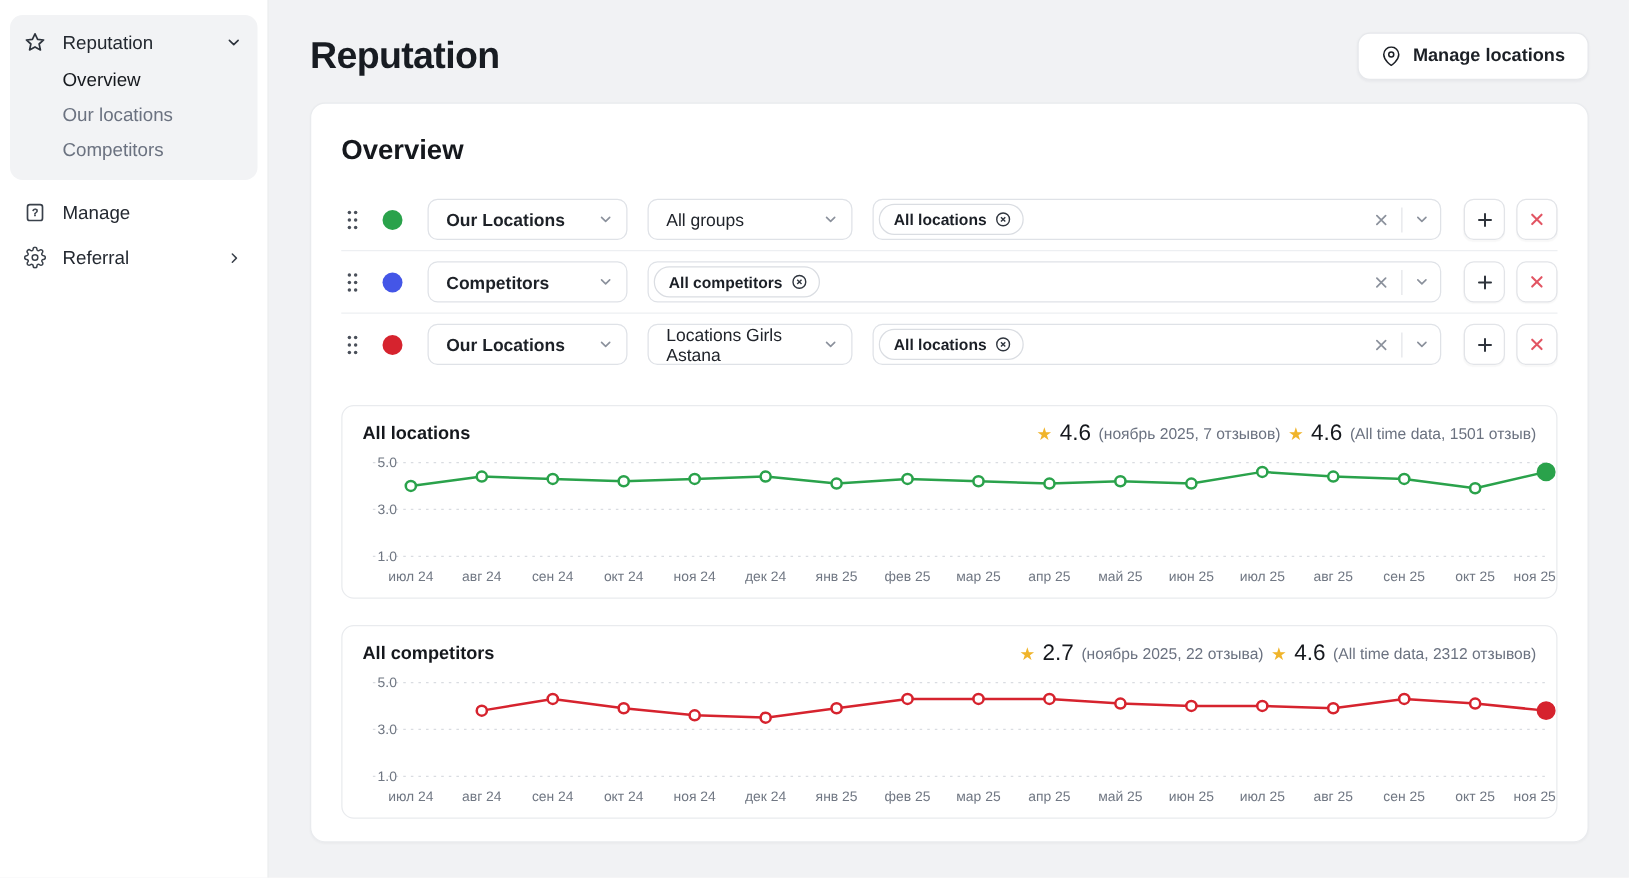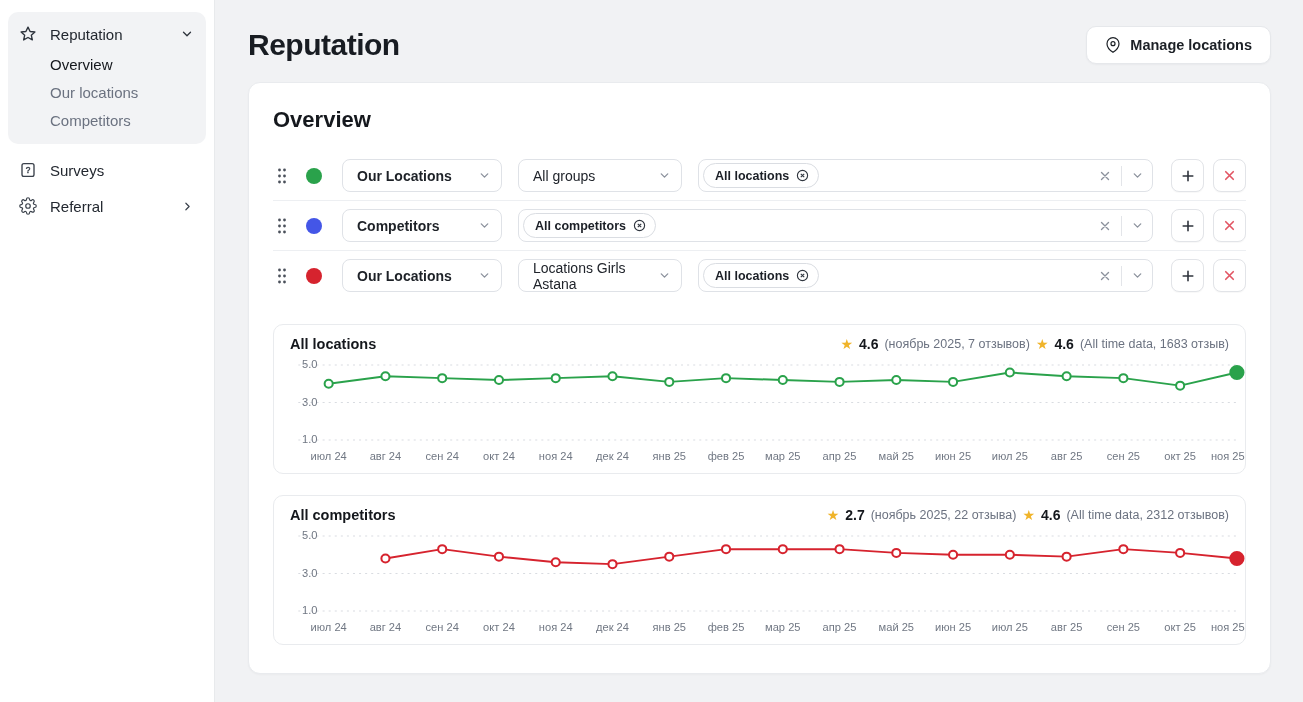--- a/index.html
+++ b/index.html
@@ -61,21 +61,21 @@
   .icon-btn.add { margin-right:9px; }
 
   
   .charts { margin-top:32px; }
   .chart-card { border:1px solid #e9ebee; border-radius:10px; background:#fff; padding-bottom:6px; }
   .chart-card + .chart-card { margin-top:21px; }
   .chart-head { display:flex; align-items:center; padding:11px 16px 3px 16px; }
   .chart-title { font-size:14.5px; font-weight:700; color:#15181d; }
   .chart-stats { margin-left:auto; display:flex; align-items:center; gap:6px; font-size:12.5px; color:#6b7280; }
   .star { color:#f0b42a; font-size:14px; line-height:1; }
-  .rating-val { font-size:14px; font-weight:700; color:#15181d; }
+  .rating-val { font-size:18px; font-weight:400; color:#15181d; }
   .chart-svg { display:block; width:100%; height:112px; }
 </style>
 </head>
 <body>
 
 <div class="sidebar">
   <div class="nav-group">
     <div class="nav-row">
       <span class="icon">
         <svg width="18" height="18" viewBox="0 0 24 24" fill="none" stroke="#2d333c" stroke-width="1.8" stroke-linejoin="round" stroke-linecap="round">
@@ -95,21 +95,21 @@
   </div>
 
   <div class="nav-plain">
     <div class="nav-row">
       <span class="icon">
         <svg width="18" height="18" viewBox="0 0 24 24" fill="none" stroke="#3a414b" stroke-width="1.8">
             <rect x="4" y="3.5" width="16" height="17" rx="2.5"></rect>
             <text x="12" y="16" text-anchor="middle" font-size="11" stroke-width="0.6" fill="#3a414b" font-family="'Liberation Sans',sans-serif">?</text>
           </svg>
       </span>
-      <span class="nav-label">Surveys</span>
+      <span class="nav-label">Manage</span>
     </div>
     <div class="nav-row">
       <span class="icon">
         <svg width="18" height="18" viewBox="0 0 24 24" fill="none" stroke="#3a414b" stroke-width="1.6" stroke-linejoin="round" stroke-linecap="round">
             <circle cx="12" cy="12" r="3"></circle>
             <path d="M19.4 15a1.7 1.7 0 0 0 .33 1.82l.06.06a2 2 0 1 1-2.83 2.83l-.06-.06a1.7 1.7 0 0 0-1.82-.33 1.7 1.7 0 0 0-1 1.51V21a2 2 0 0 1-4 0v-.09A1.7 1.7 0 0 0 9 19.4a1.7 1.7 0 0 0-1.82.33l-.06.06a2 2 0 1 1-2.83-2.83l.06-.06a1.7 1.7 0 0 0 .33-1.82 1.7 1.7 0 0 0-1.51-1H3a2 2 0 0 1 0-4h.09A1.7 1.7 0 0 0 4.6 9a1.7 1.7 0 0 0-.33-1.82l-.06-.06a2 2 0 1 1 2.83-2.83l.06.06a1.7 1.7 0 0 0 1.82.33H9a1.7 1.7 0 0 0 1-1.51V3a2 2 0 0 1 4 0v.09a1.7 1.7 0 0 0 1 1.51 1.7 1.7 0 0 0 1.82-.33l.06-.06a2 2 0 1 1 2.83 2.83l-.06.06a1.7 1.7 0 0 0-.33 1.82V9a1.7 1.7 0 0 0 1.51 1H21a2 2 0 0 1 0 4h-.09a1.7 1.7 0 0 0-1.51 1z"></path>
           </svg>
       </span>
       <span class="nav-label">Referral</span>
       <span class="nav-chevron">
@@ -316,21 +316,21 @@
     <div class="charts">
       <div class="chart-card">
         <div class="chart-head">
           <span class="chart-title">All locations</span>
           <span class="chart-stats">
             <span class="star">★</span>
             <span class="rating-val">4.6</span>
             <span>(ноябрь 2025, 7 отзывов)</span>
             <span class="star">★</span>
             <span class="rating-val">4.6</span>
-            <span>(All time data, 1683 отзыв)</span>
+            <span>(All time data, 1501 отзыв)</span>
           </span>
         </div>
         <svg class="chart-svg" viewBox="0 0 959 112" preserveAspectRatio="none">
             <line x1="24" y1="10" x2="951" y2="10" stroke="#d9dce1" stroke-width="1" stroke-dasharray="2 4"></line>
             <text x="43" y="13.5" text-anchor="end" font-size="11" fill="#707783" font-family="'Liberation Sans',sans-serif">5.0</text>
             <line x1="24" y1="47.5" x2="951" y2="47.5" stroke="#d9dce1" stroke-width="1" stroke-dasharray="2 4"></line>
             <text x="43" y="51" text-anchor="end" font-size="11" fill="#707783" font-family="'Liberation Sans',sans-serif">3.0</text>
             <line x1="24" y1="85" x2="951" y2="85" stroke="#d9dce1" stroke-width="1" stroke-dasharray="2 4"></line>
             <text x="43" y="88.5" text-anchor="end" font-size="11" fill="#707783" font-family="'Liberation Sans',sans-serif">1.0</text>
             <text x="54" y="105" text-anchor="middle" font-size="11" fill="#707783" font-family="'Liberation Sans',sans-serif">июл 24</text>

